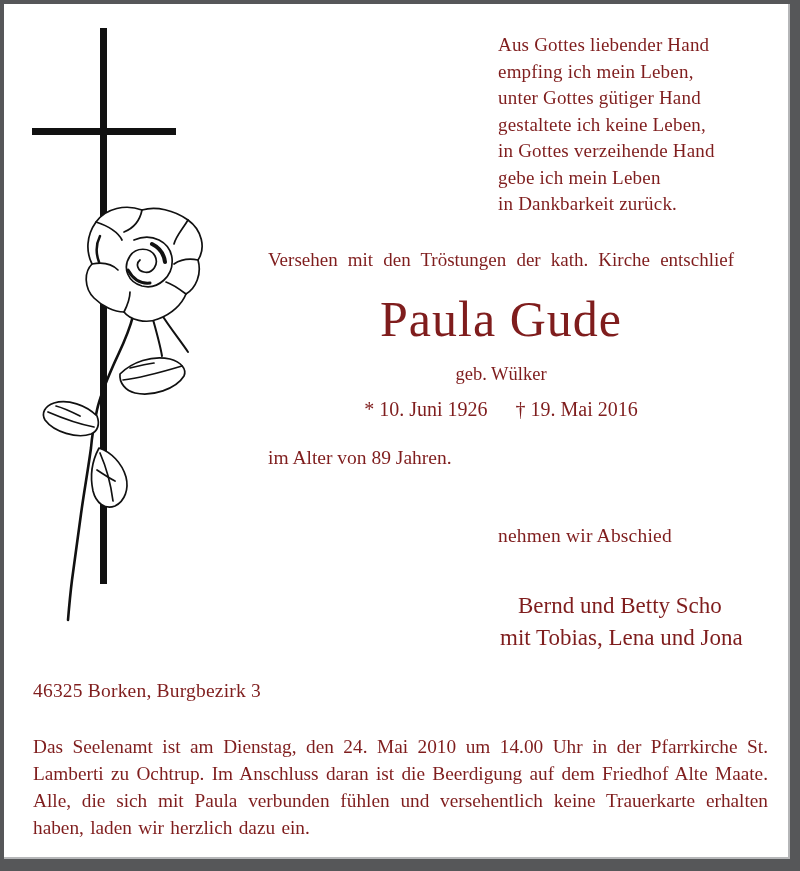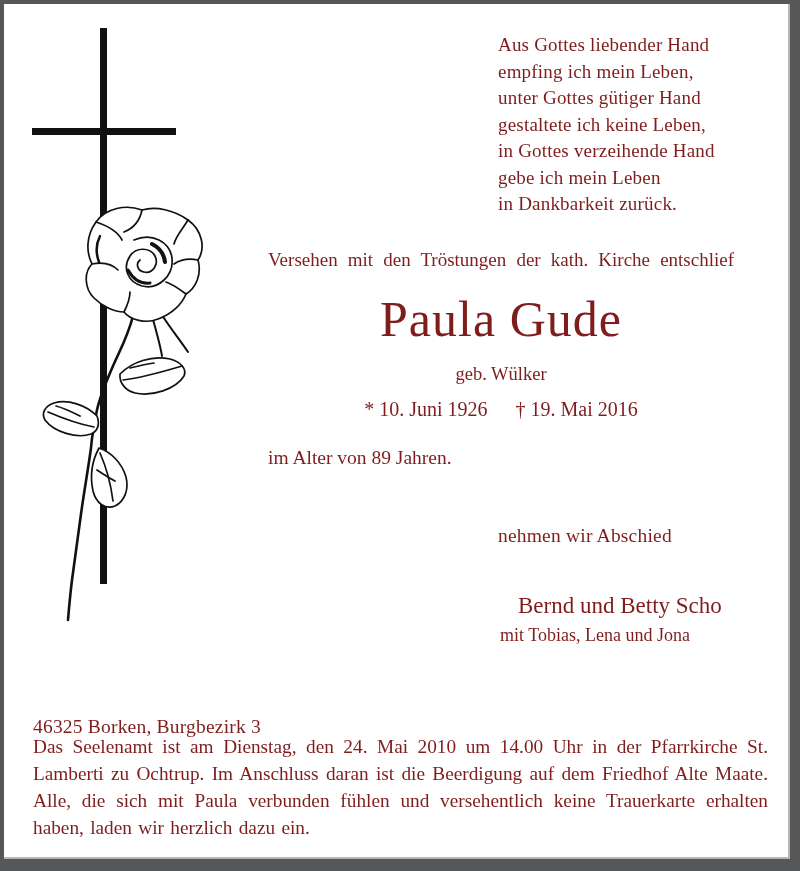--- a/index.html
+++ b/index.html
@@ -63,30 +63,29 @@
     white-space: nowrap;
   }
   .mourner-main {
     left: 496px; top: 589px;
     font-size: 23px;
     white-space: nowrap;
     margin-left: 18px;
   }
   .mourner-sub {
     left: 496px; top: 621px;
-    font-size: 18px;
+    font-size: 23px;
     white-space: nowrap;
     text-align: center;
   }
   .address {
     left: 29px; top: 676px;
     font-size: 19.5px;
     letter-spacing: 0.2px;
     white-space: nowrap;
-    margin-top: 36px;
   }
   .funeral {
     left: 29px; top: 729px; width: 735px;
     font-size: 19.3px; line-height: 27px;
     text-align: justify;
     word-spacing: 1.5px;
   }
   .illustration { left: 0; top: 0; }
 </style>
 </head>

